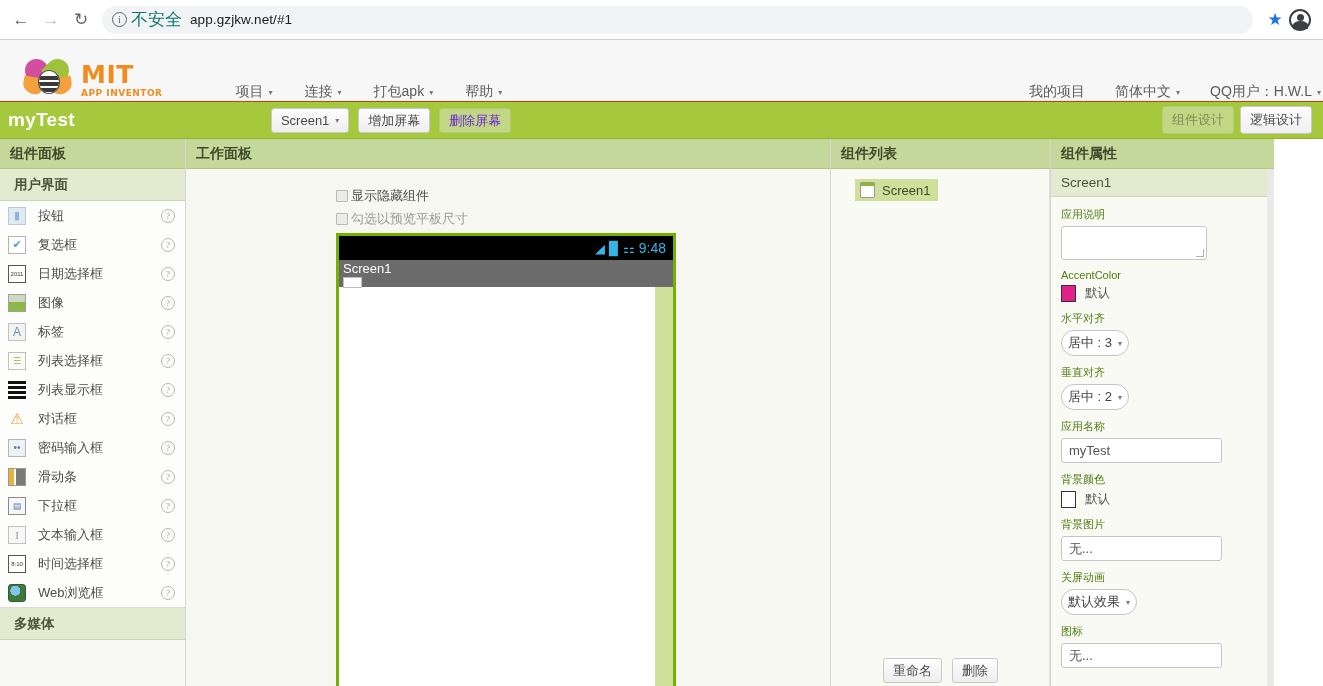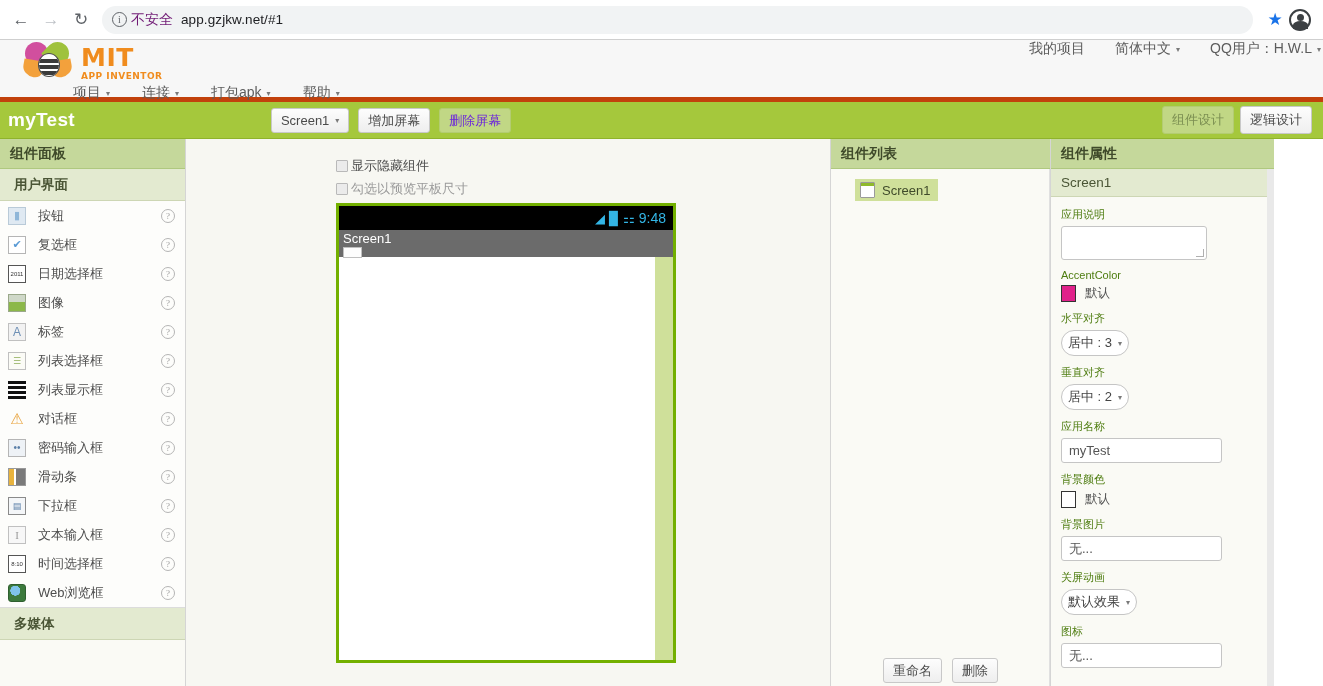--- a/index.html
+++ b/index.html
@@ -38,45 +38,44 @@
   .sec-chip {
     display: flex; align-items: center; gap: 4px;
     margin-right: 8px;
   }
   .info-circle {
     width: 15px; height: 15px; border-radius: 50%;
     border: 1.3px solid #5f6368; color: #5f6368;
     font-size: 10px; line-height: 13px; text-align: center;
     font-family: "Liberation Serif", serif;
   }
-  .sec-text { font-size: 14px; color: #701a75; }
+  .sec-text { font-size: 17px; color: #0f766e; }
   .omni-url { font-size: 13.5px; color: #202124; letter-spacing: .1px; }
   .star-icon { color: #1a73e8; font-size: 17px; width: 28px; text-align: center; }
   .avatar-icon {
     width: 22px; height: 22px; border-radius: 50%;
     border: 2px solid #3c4043; margin-right: 12px;
     position: relative; background: #fff;
   }
   .avatar-icon::before {
     content: ""; position: absolute; top: 3px; left: 5.5px;
     width: 7px; height: 7px; border-radius: 50%; background: #3c4043;
   }
   .avatar-icon::after {
     content: ""; position: absolute; bottom: 0px; left: 1.5px;
     width: 15px; height: 8px; border-radius: 50% 50% 0 0; background: #3c4043;
   }
 
   
   .ai2-top {
     height: 62px; width: 1323px;
     background: #f7f7f7;
-    border-bottom: 5px solid #c2410c;
-    display: flex; align-items: flex-start;
+    border-bottom: 1px solid #c2410c;
+    display: flex; align-items: flex-end;
     position: relative;
-    flex-direction: column;
   }
   .logo-wrap { margin-left: 22px; display: flex; align-items: flex-end; gap: 3px; }
   .logo-bee { position: relative; width: 56px; height: 44px; }
   .petal { position: absolute; width: 23px; height: 23px; border-radius: 50% 50% 50% 0; }
   .p1 { background: #d14f9e; left: 3px;  top: 2px;  transform: rotate(-45deg); }
   .p2 { background: #9fc23c; left: 24px; top: 2px;  transform: rotate(45deg); }
   .p3 { background: #f3a13c; left: 1px;  top: 20px; width: 20px; height: 17px; border-radius: 0 0 40% 60%; transform: rotate(10deg);}
   .p4 { background: #f3a13c; left: 30px; top: 20px; width: 20px; height: 17px; border-radius: 0 0 60% 40%; transform: rotate(-10deg);}
   .bee-body {
     position: absolute; left: 16px; top: 13px;
@@ -470,20 +469,21 @@
           <span class="pal-label">Web浏览框</span>
           <span class="help-q">?</span>
         </div>
 
       </div>
       <div class="pal-section">多媒体</div>
     </div>
   </div>
 
   <div class="panel viewer">
+    <div class="panel-header">工作面板</div>
     <div class="viewer-body">
       <div class="chk-row">
         <span class="chkbox"></span>
         <span class="chk-label-1">显示隐藏组件</span>
       </div>
       <div class="chk-row">
         <span class="chkbox"></span>
         <span class="chk-label-2">勾选以预览平板尺寸</span>
       </div>
 

